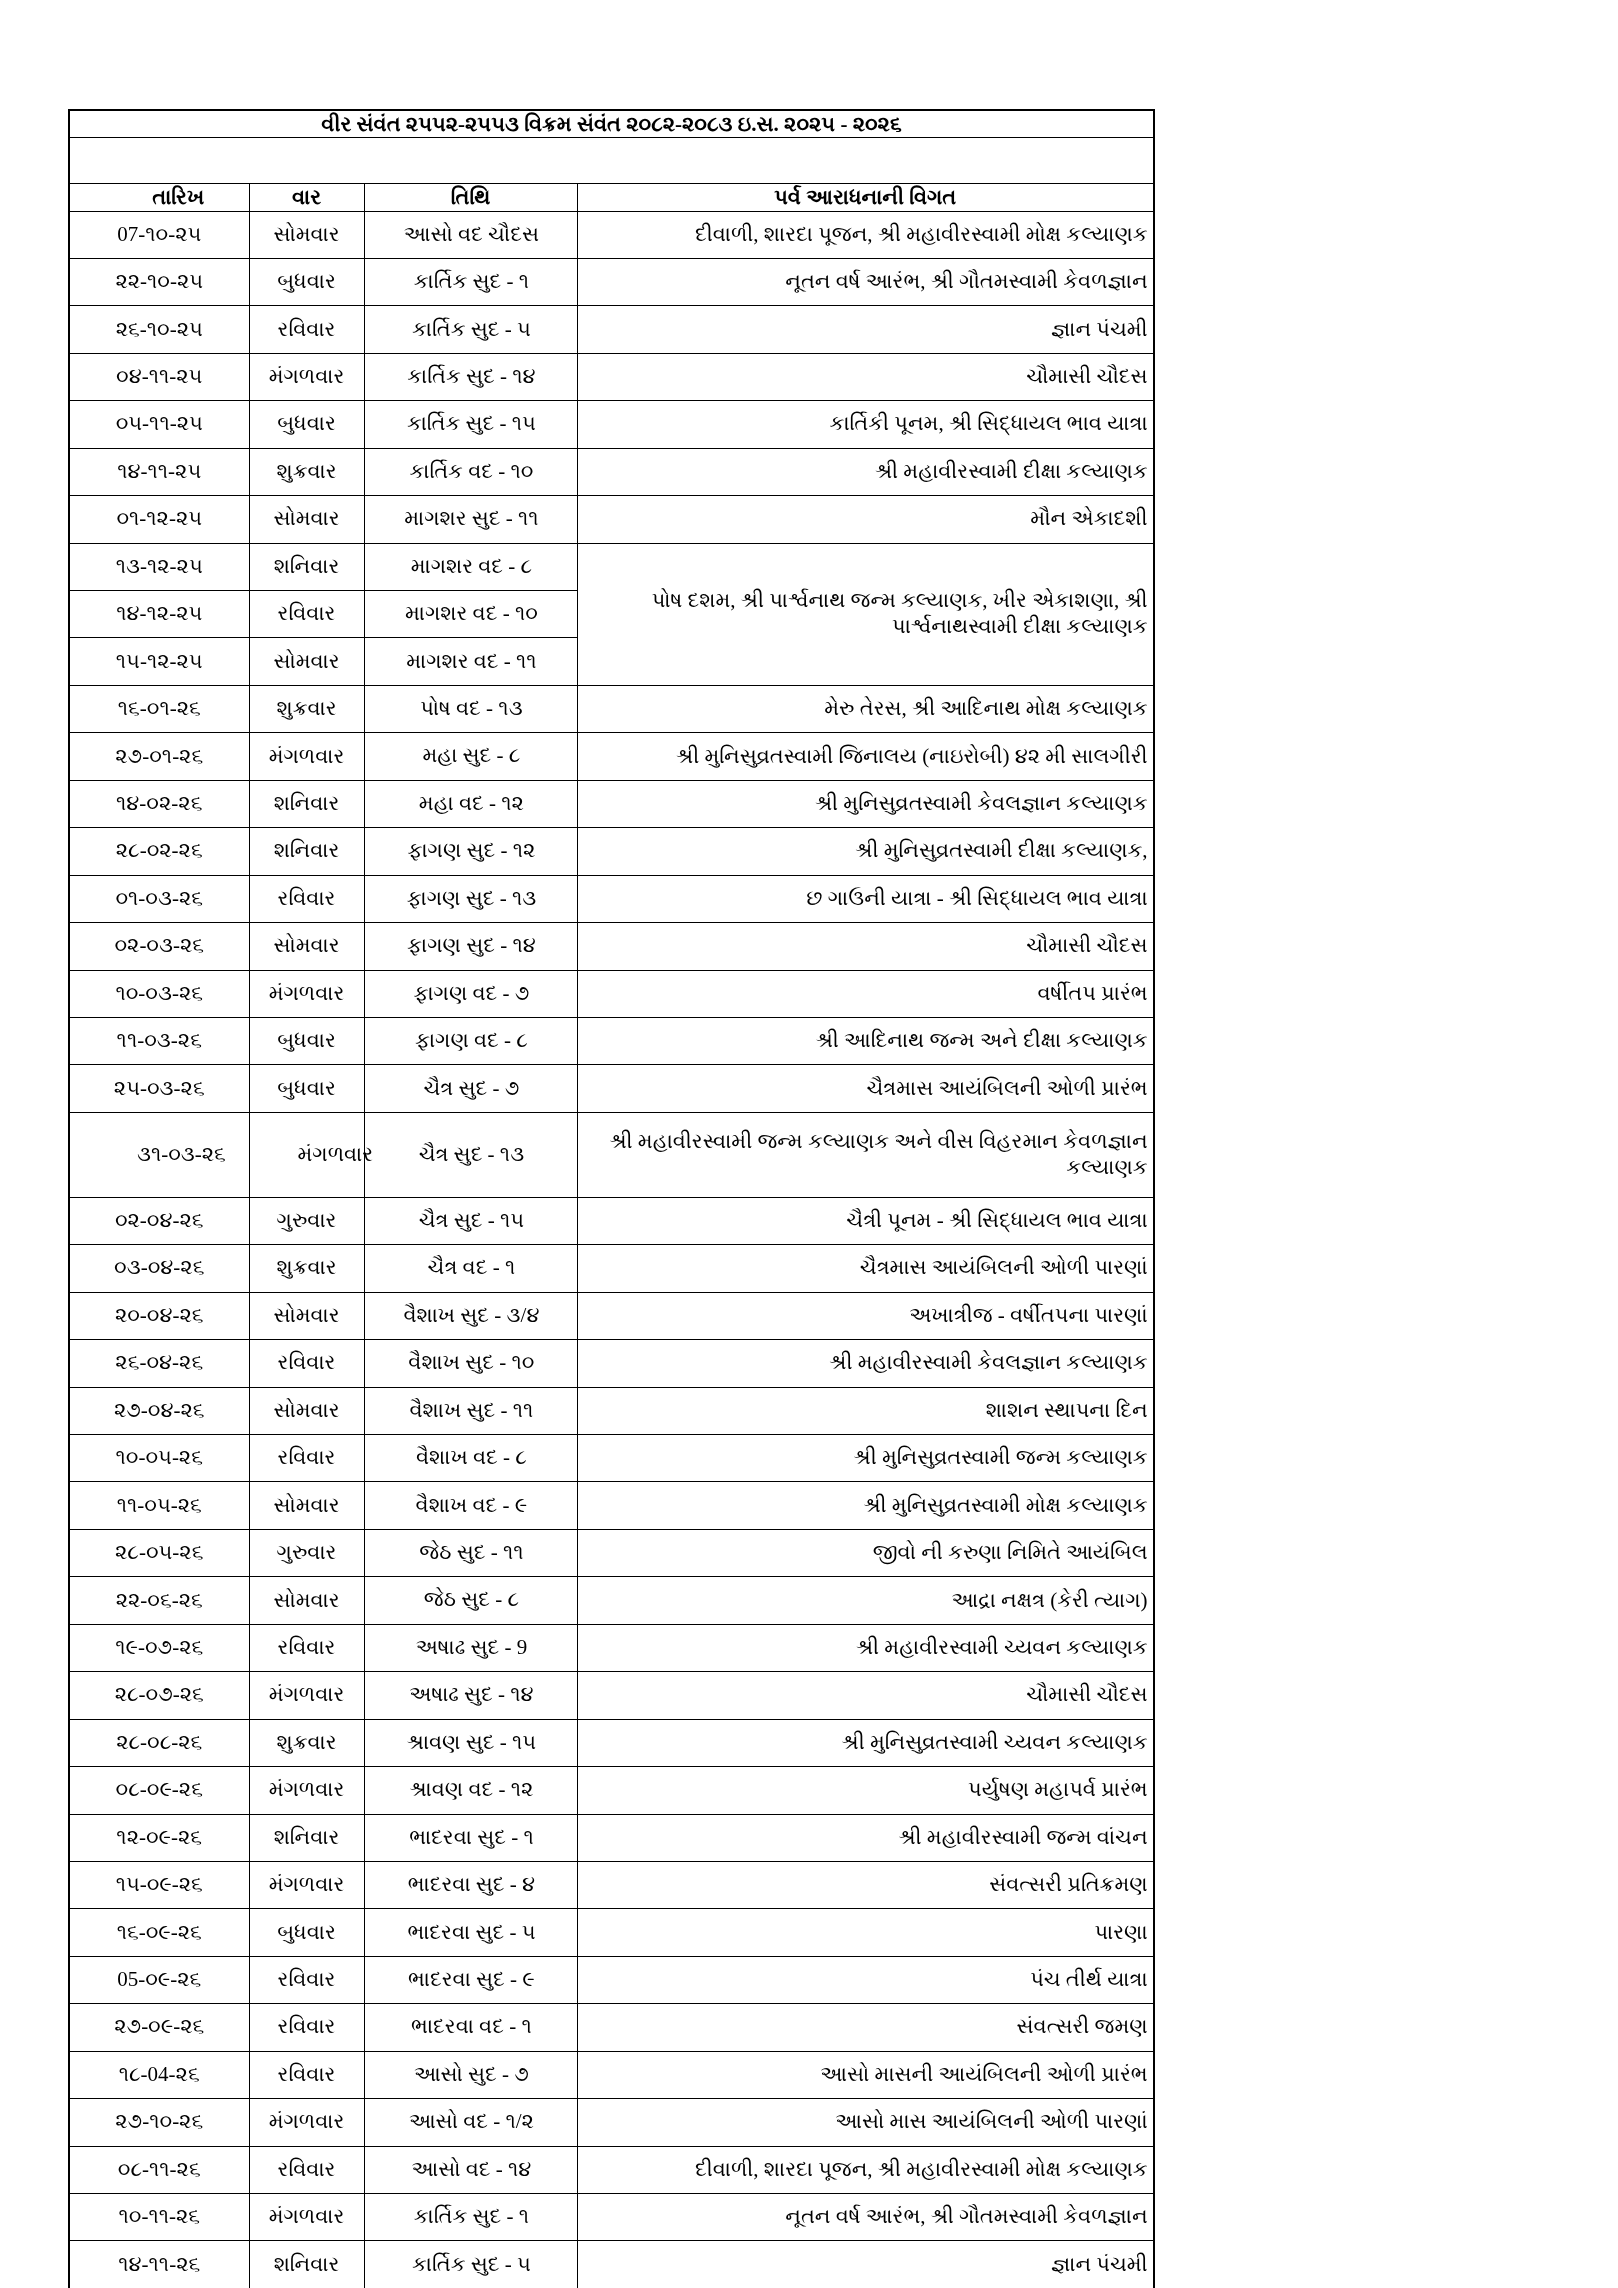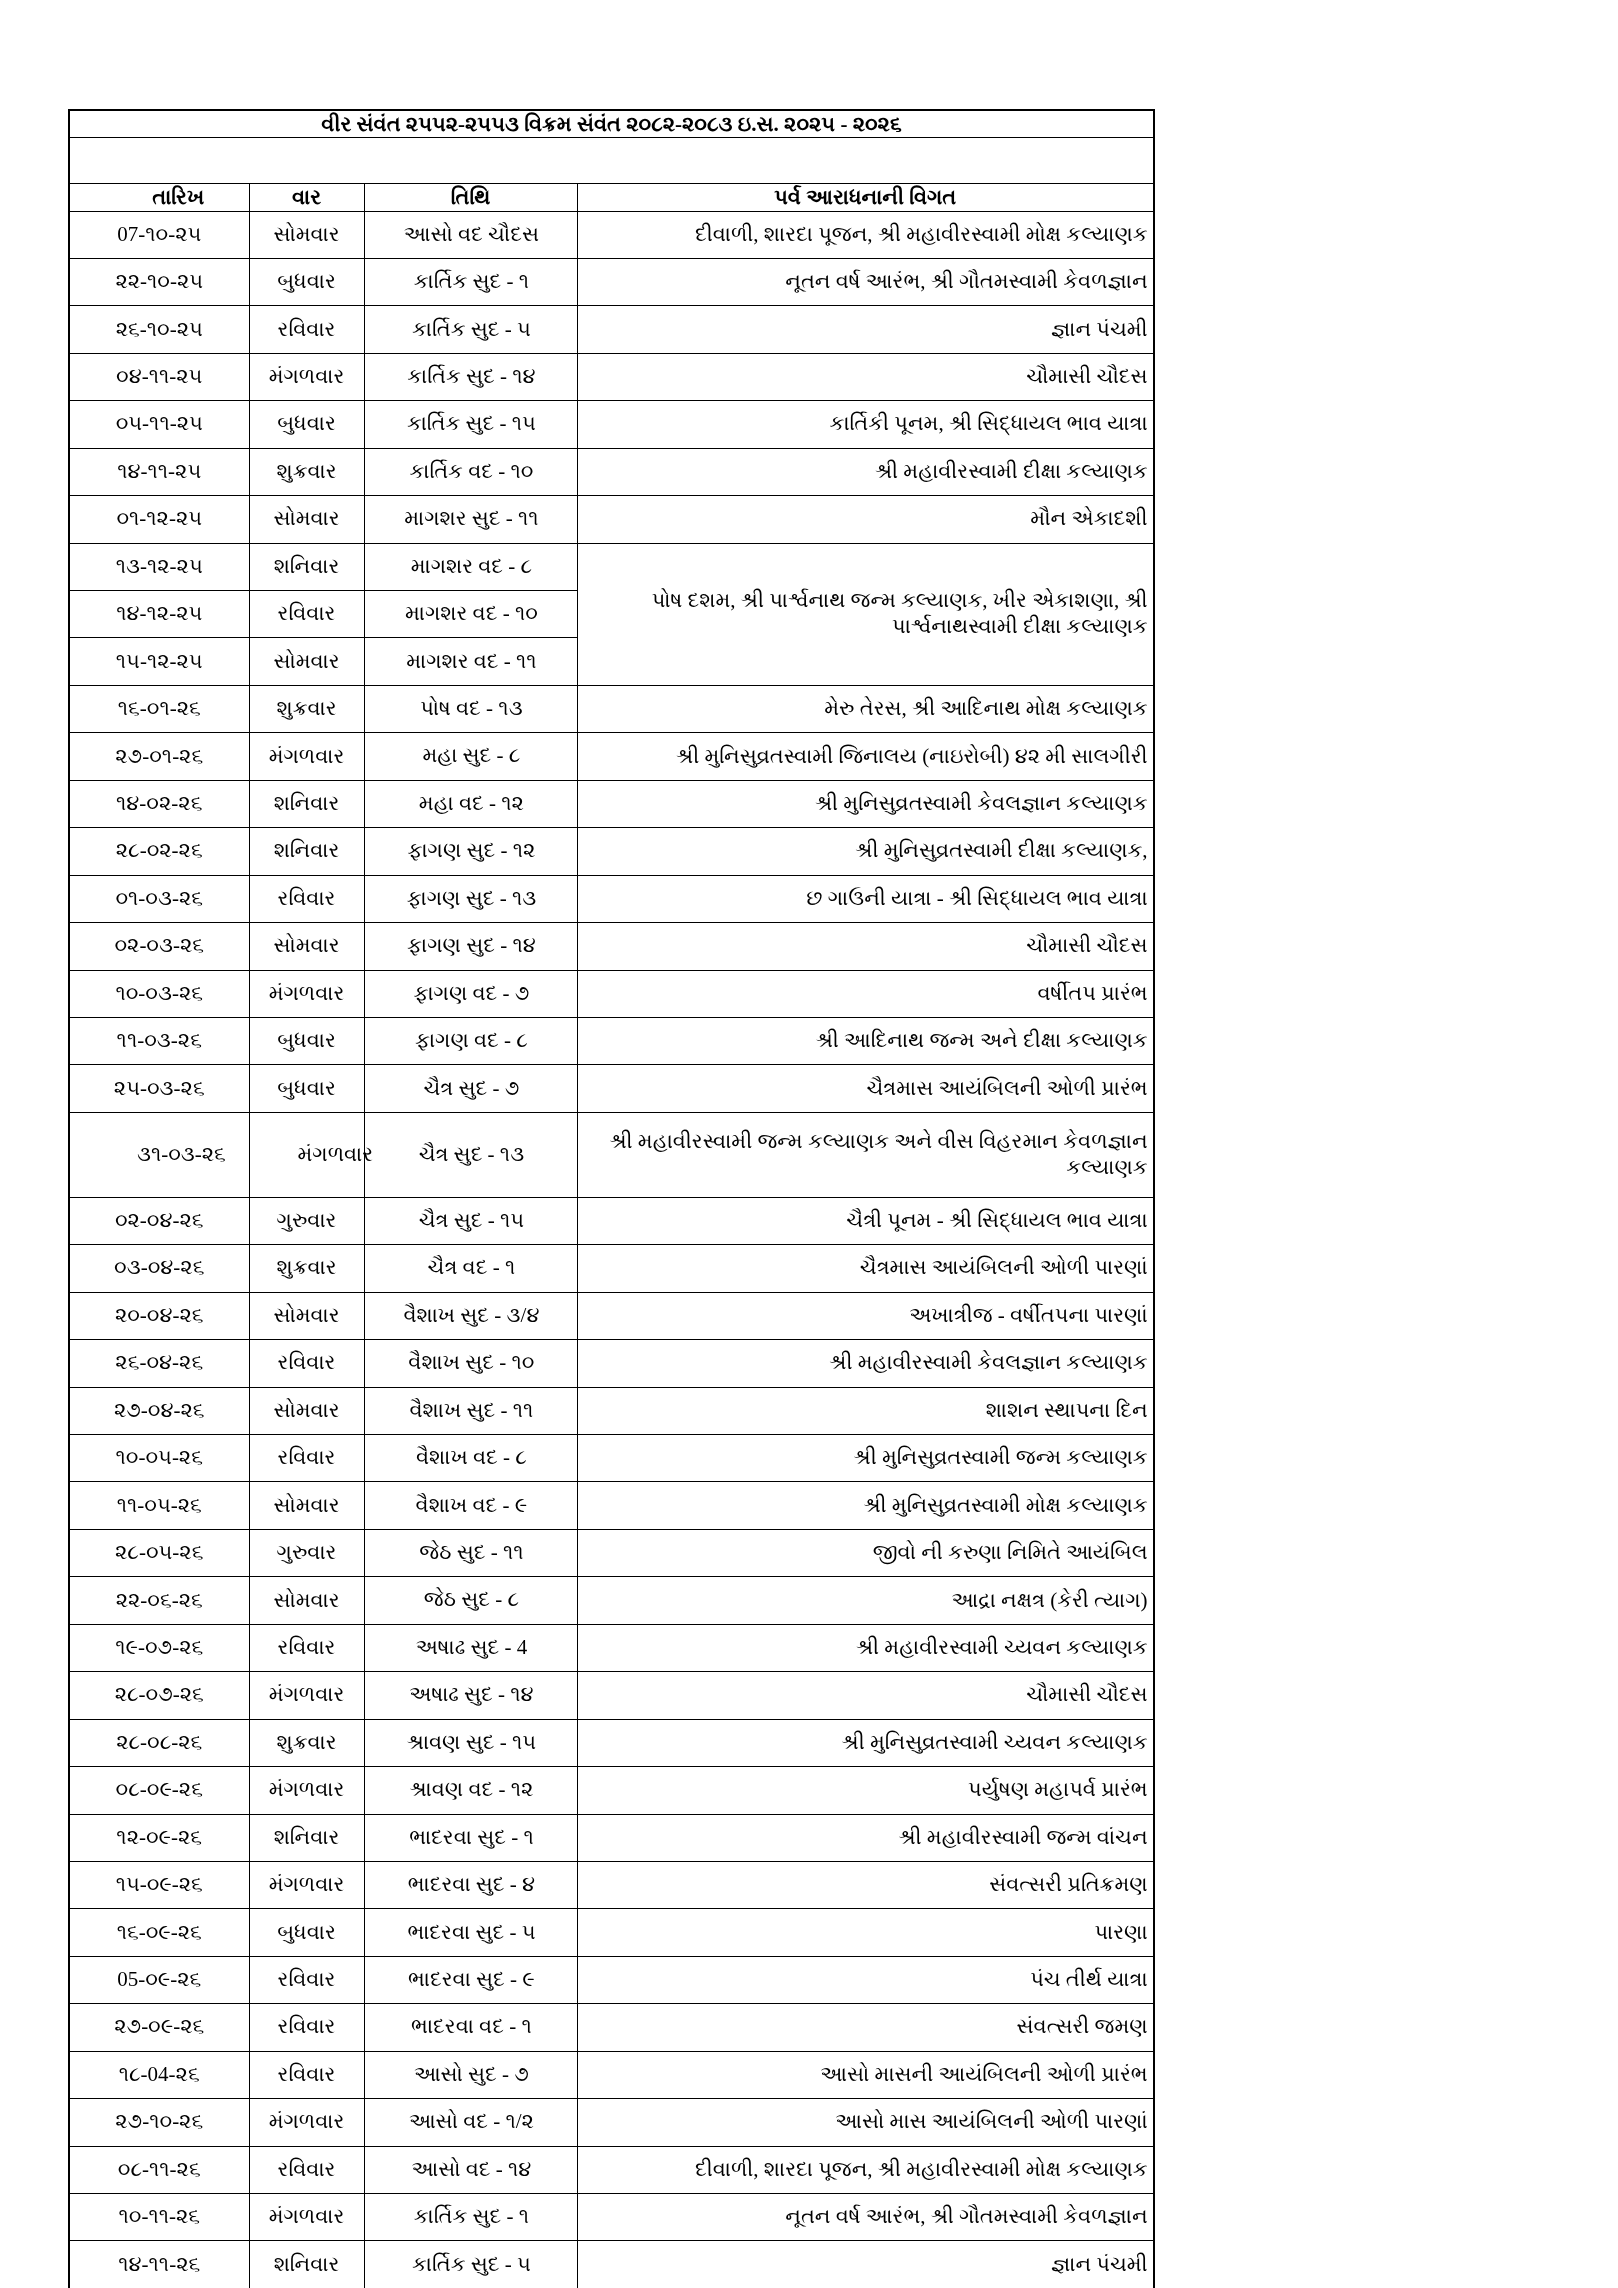--- a/index.html
+++ b/index.html
@@ -281,21 +281,21 @@
         </tr>
         <tr>
           <td class="cell-date">૨૨-૦૬-૨૬</td>
           <td class="cell-day">સોમવાર</td>
           <td class="cell-tithi">જેઠ સુદ - ૮</td>
           <td class="cell-desc">આદ્રા નક્ષત્ર (કેરી ત્યાગ)</td>
         </tr>
         <tr>
           <td class="cell-date">૧૯-૦૭-૨૬</td>
           <td class="cell-day">રવિવાર</td>
-          <td class="cell-tithi">અષાઢ સુદ - 4</td>
+          <td class="cell-tithi">અષાઢ સુદ - 9</td>
           <td class="cell-desc">શ્રી મહાવીરસ્વામી ચ્યવન કલ્યાણક</td>
         </tr>
         <tr>
           <td class="cell-date">૨૮-૦૭-૨૬</td>
           <td class="cell-day">મંગળવાર</td>
           <td class="cell-tithi">અષાઢ સુદ - ૧૪</td>
           <td class="cell-desc">ચૌમાસી ચૌદસ</td>
         </tr>
         <tr>
           <td class="cell-date">૨૮-૦૮-૨૬</td>

